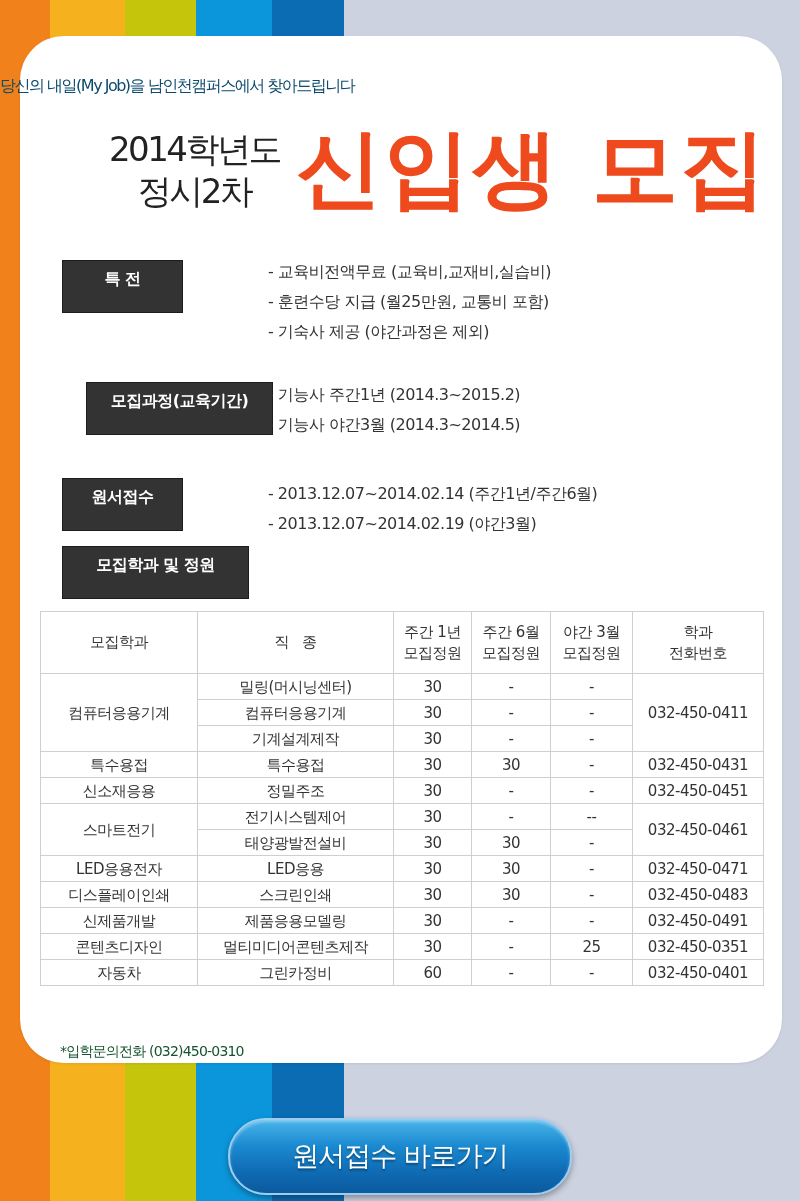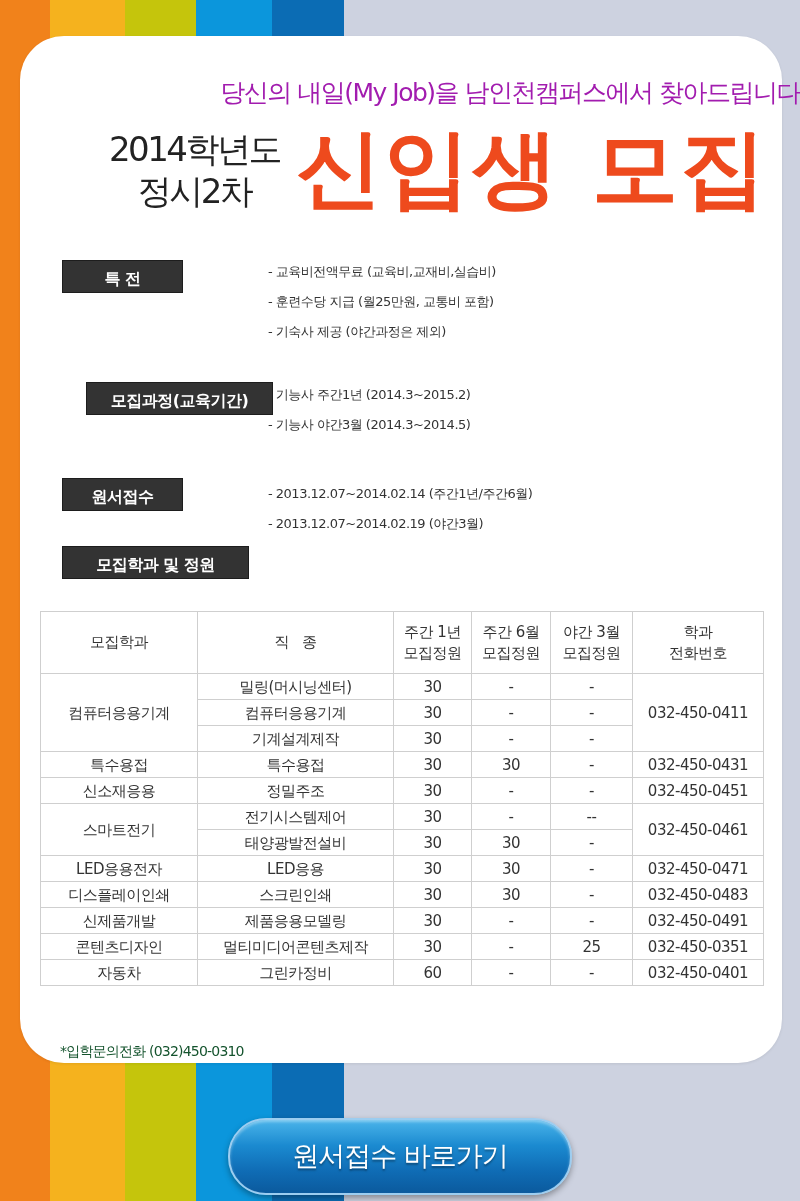--- a/index.html
+++ b/index.html
@@ -15,24 +15,24 @@
       position: absolute;
       left: 20px; top: 36px;
       width: 762px; height: 1027px;
       background: #ffffff;
       border-radius: 44px;
       box-shadow: 0 1px 3px rgba(0,0,0,0.08);
     }
     .tagline {
       position: absolute;
       left: 0; width: 800px; top: 76px;
-      text-align: right;
-      font-size: 25px;
+      text-align: left;
+      font-size: 16px;
       letter-spacing: -1.5px;
-      color: #a21caf;
+      color: #0c4a6e;
     }
     .year-block {
       position: absolute;
       right: 520px; top: 128px;
       text-align: center;
       font-size: 34px;
       line-height: 42px;
       letter-spacing: -2.5px;
       color: #222;
     }
@@ -41,34 +41,34 @@
       left: 296px; top: 118px;
       font-size: 86px;
       line-height: 100px;
       font-weight: bold;
       letter-spacing: 2px;
       color: #ee4a1d;
     }
     .label-box {
       position: absolute;
       left: 62px;
-      height: 33px;
+      height: 53px;
       background: #333333;
       color: #ffffff;
       font-weight: bold;
       font-size: 16px;
       line-height: 35px;
       text-align: center;
       letter-spacing: -0.5px;
       border: 1px solid #1d1d1d;
     }
     .bullets {
       position: absolute;
       left: 268px;
-      font-size: 13px;
+      font-size: 16px;
       line-height: 30px;
       letter-spacing: -0.5px;
       color: #333;
     }
     .bullets li { list-style: none; white-space: nowrap; }
     table.quota {
       position: absolute;
       left: 40px; top: 611px;
       width: 723px;
       border-collapse: collapse;

